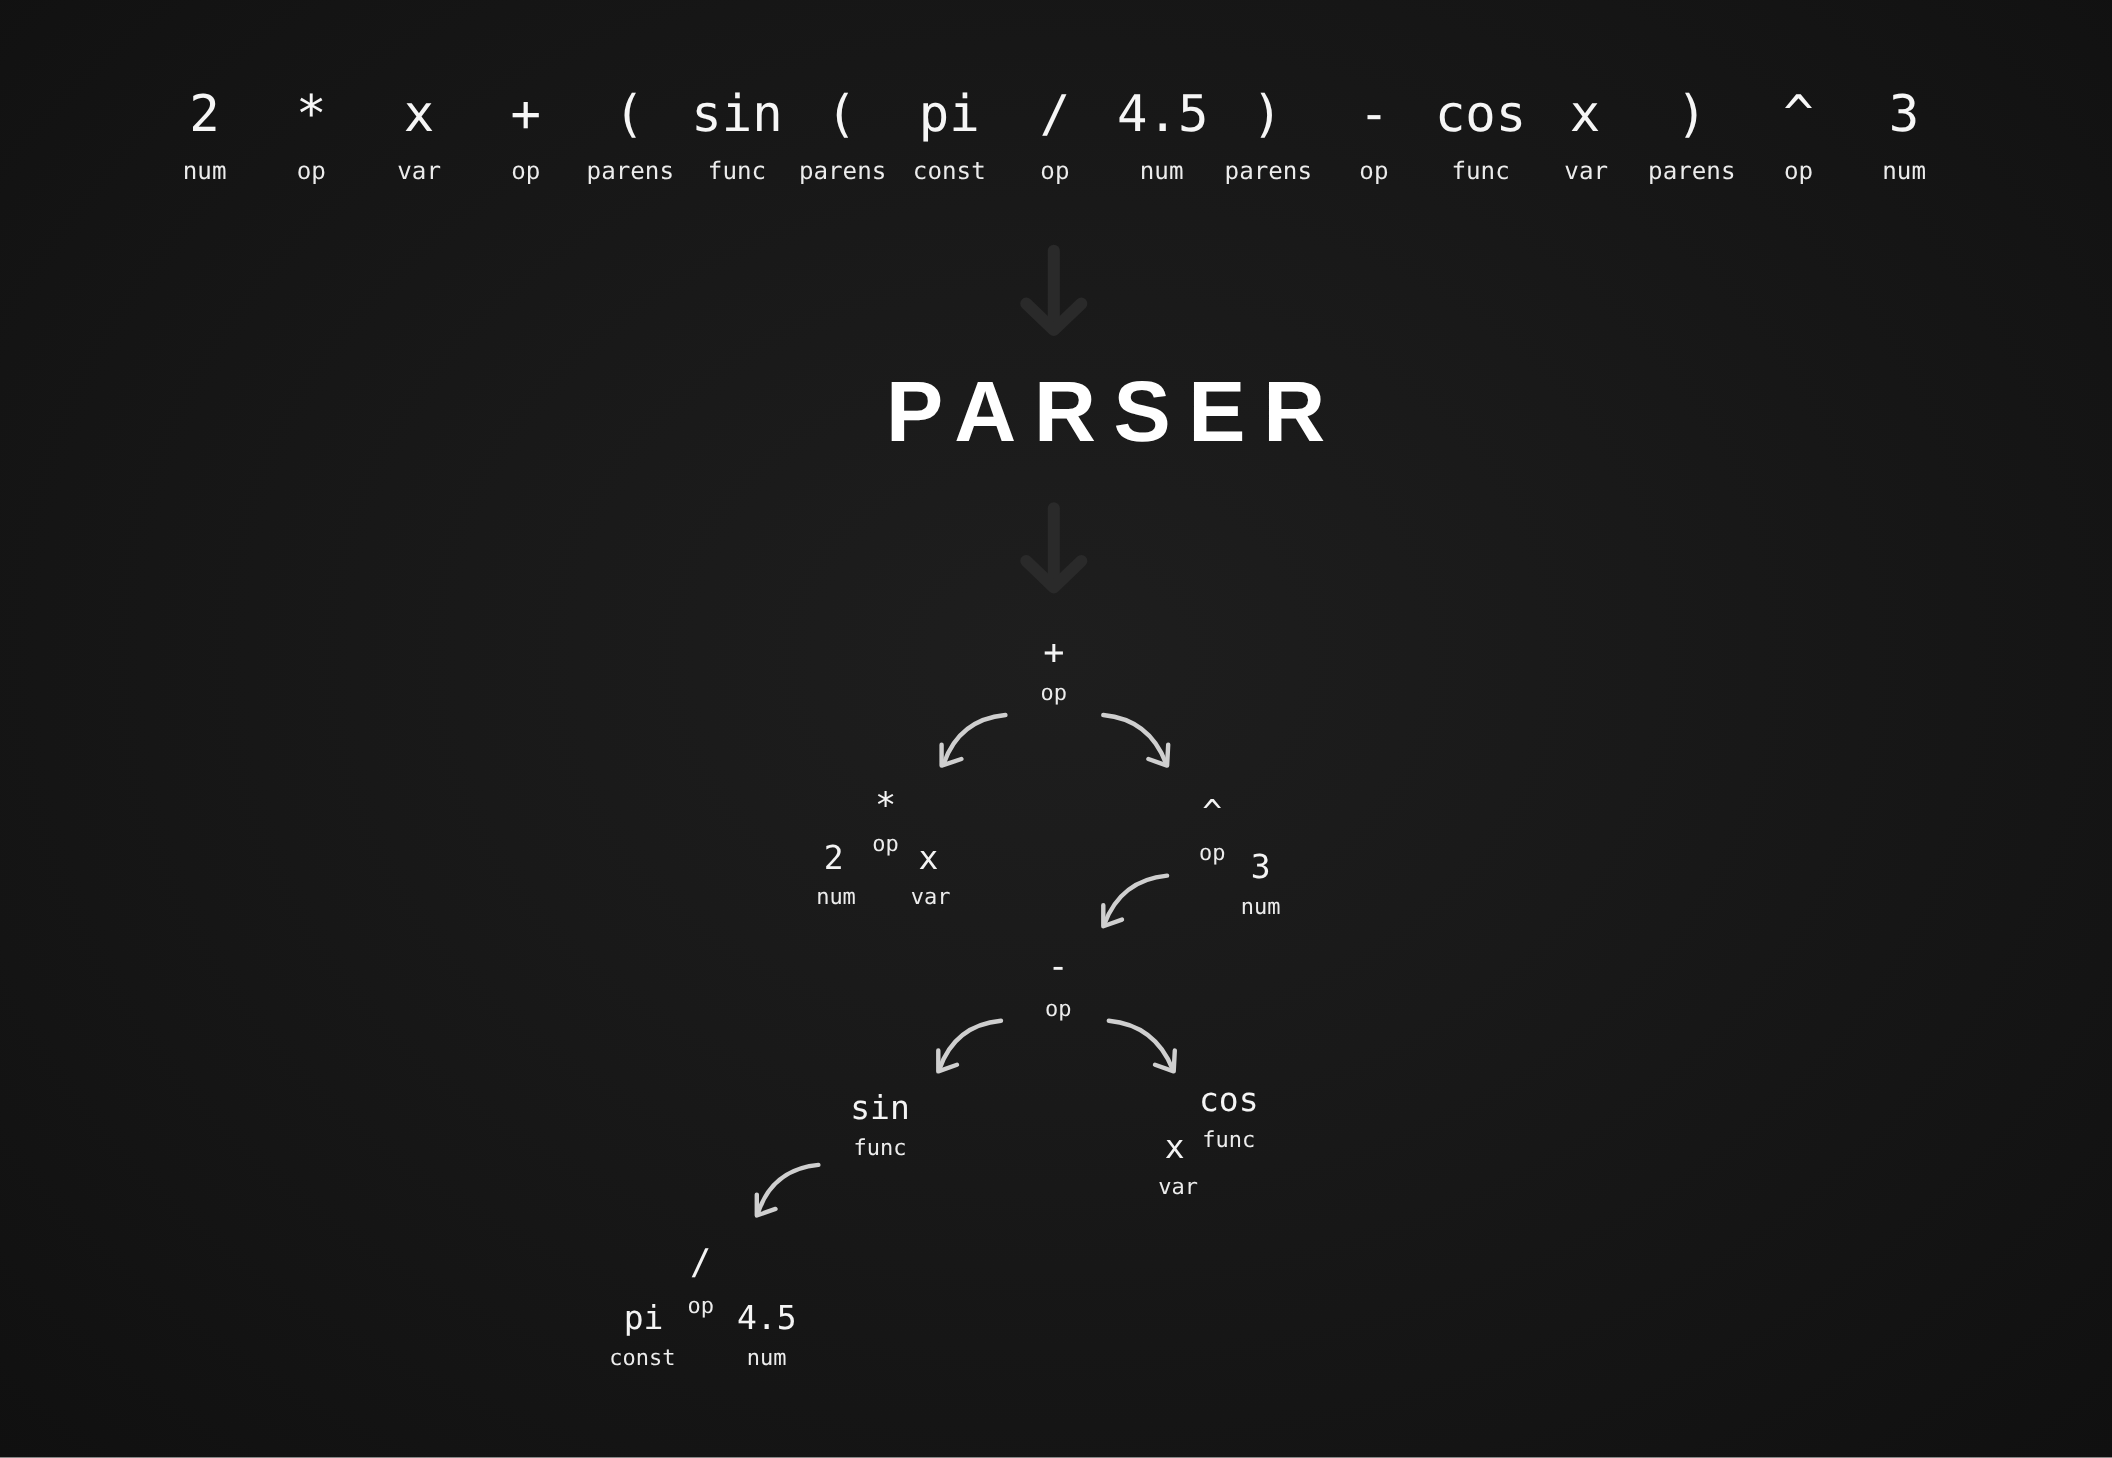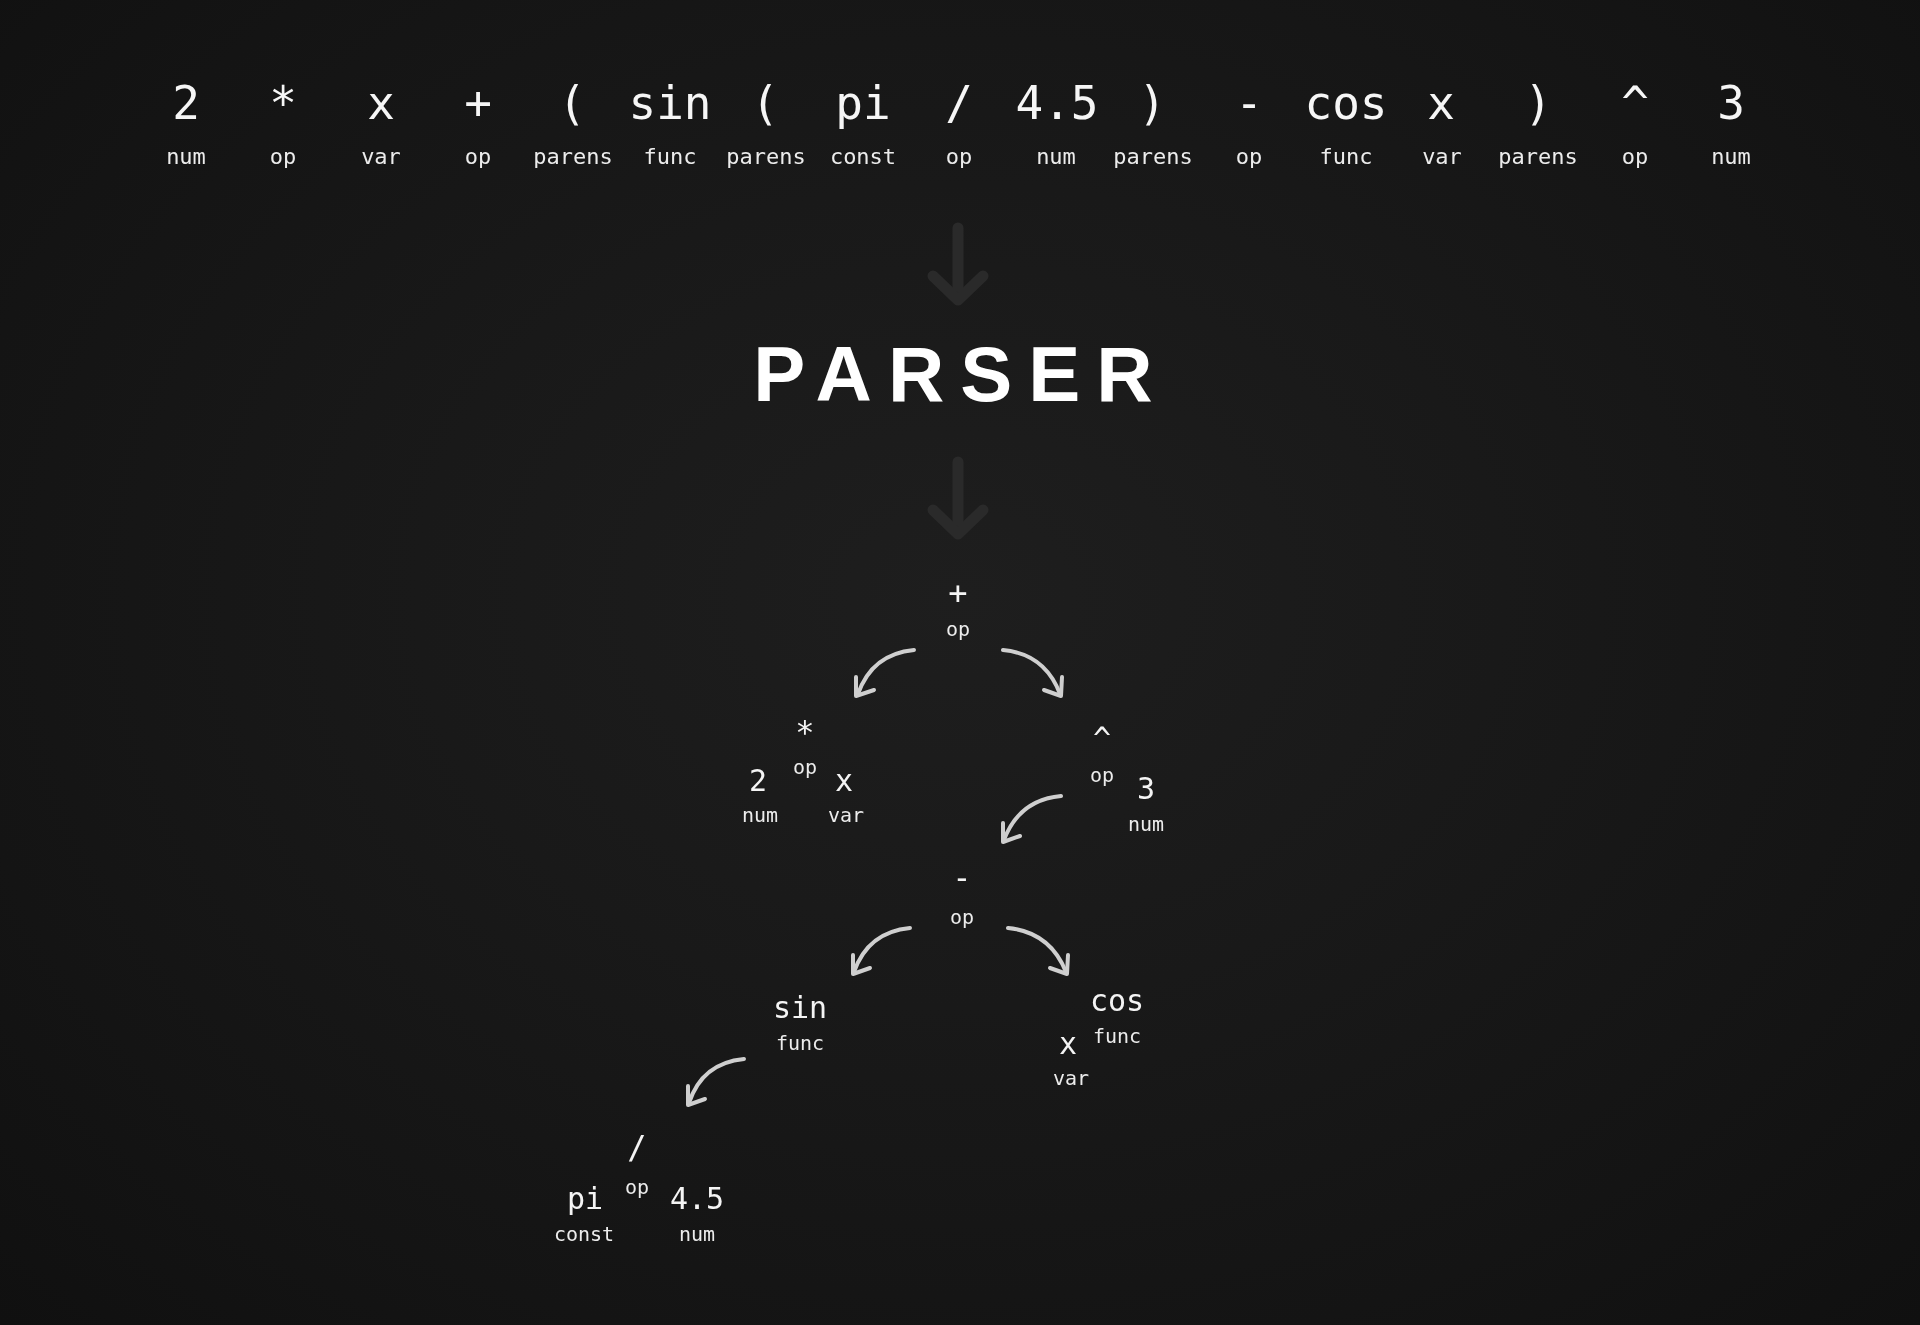--- a/index.html
+++ b/index.html
@@ -145,21 +145,21 @@
     <polyline points="853,955 853,974 870,968" stroke-linejoin="round"></polyline>
 
     <path d="M1008,928 Q1050,932 1066,972"></path>
     <polyline points="1068,955 1067,974 1050,968" stroke-linejoin="round"></polyline>
 
     <path d="M744,1059 Q702,1063 689,1103"></path>
     <polyline points="688,1086 688,1105 705,1099" stroke-linejoin="round"></polyline>
   </g>
 </svg>
 
-<div class="abs parser-title" style="left:953px;top:374px">PARSER</div>
+<div class="abs parser-title" style="left:1005px;top:374px">PARSER</div>
 
 <div>
 
   <div>
     <div class="abs node-val big" style="left:958px;top:593px">+</div>
     <div class="abs node-type" style="left:958px;top:629px">op</div>
   </div>
 
   <div>
     <div class="abs node-val big" style="left:805px;top:732px">*</div>

